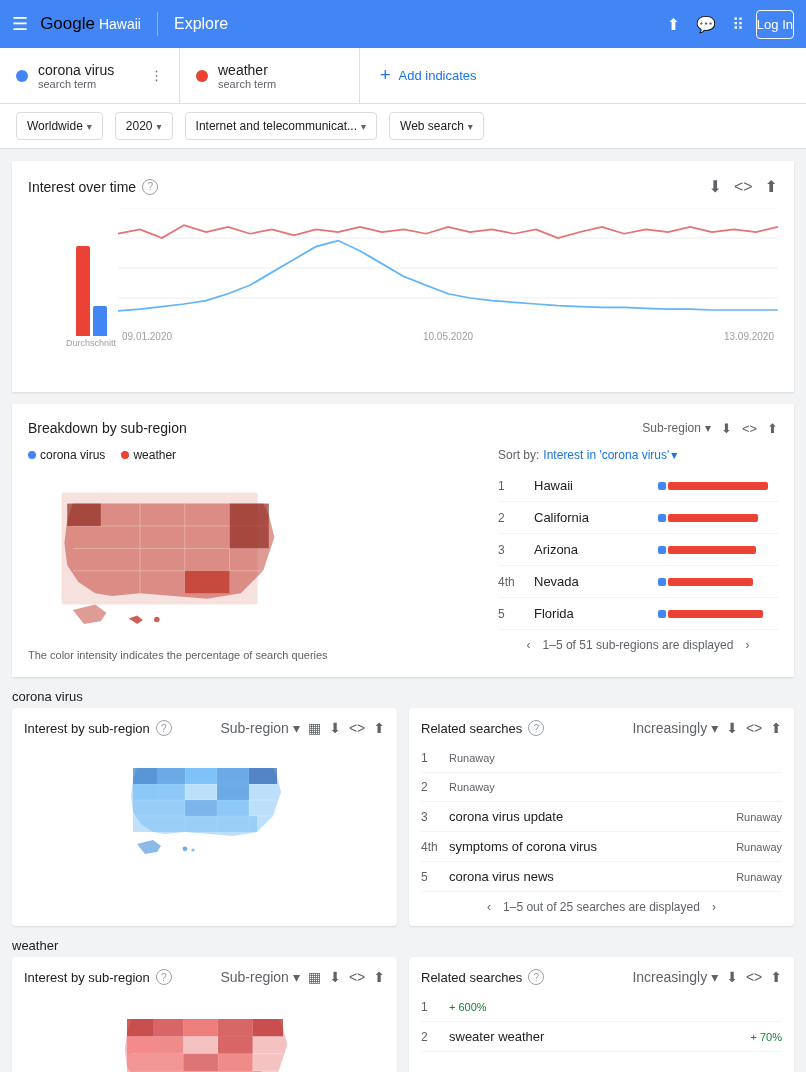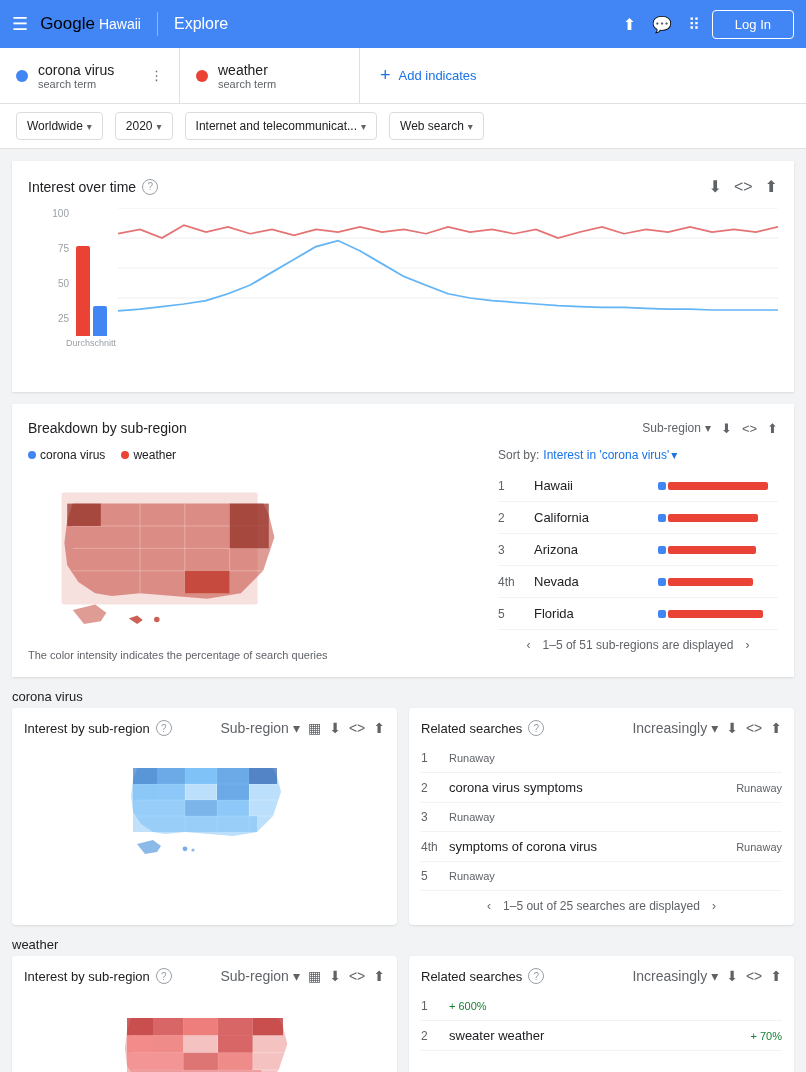--- a/index.html
+++ b/index.html
@@ -19,21 +19,21 @@
     .top-nav .logo-google { color: #000000; font-size: 17px; font-weight: normal; }
     .top-nav .logo-trends { color: white; font-size: 14px; }
     .top-nav .divider { width: 1px; height: 24px; background: rgba(255,255,255,0.4); margin: 0 4px; }
     .top-nav .spacer { flex: 1; }
     .top-nav .nav-icons { display: flex; gap: 16px; align-items: center; }
     .top-nav .nav-icons span { color: white; font-size: 18px; cursor: pointer; }
     .top-nav .login-btn {
       border: 1px solid white;
       color: white;
       background: transparent;
-      padding: 6px 22px;
+      padding: 6px 0;
       border-radius: 4px;
       font-size: 13px;
       cursor: pointer;
     }
 
     
     .search-bar {
       background: white;
       border-bottom: 1px solid #e0e0e0;
       display: flex;
@@ -279,27 +279,20 @@
     </div>
     <div class="card-actions">
       <span>⬇</span>
       <span>&lt;&gt;</span>
       <span>⬆</span>
     </div>
   </div>
 
   <div style="position:relative; height:160px; margin: 0 0 8px 0;">
 
-    <div style="position:absolute;left:0;top:0;bottom:20px;width:45px;display:flex;flex-direction:column;justify-content:space-between;align-items:flex-end;font-size:10px;color:#9aa0a6;padding-right:4px;">
-      <span>100</span>
-      <span>75</span>
-      <span>50</span>
-      <span>25</span>
-      <span></span>
-    </div>
 
     <div style="position:absolute;left:48px;bottom:20px;width:30px;display:flex;flex-direction:column;align-items:center;">
       <div style="display:flex;align-items:flex-end;gap:3px;height:120px;">
         <div style="width:14px;height:90px;background:#ea4335;border-radius:2px 2px 0 0;"></div>
         <div style="width:14px;height:30px;background:#4285f4;border-radius:2px 2px 0 0;"></div>
       </div>
       <div style="font-size:9px;color:#9aa0a6;text-align:center;margin-top:2px;white-space:nowrap;">Durchschnitt</div>
     </div>
 
     <div style="position:absolute;left:90px;right:0;top:0;bottom:0;">
@@ -308,20 +301,25 @@
         <line x1="0" y1="0" x2="600" y2="0" stroke="#e0e0e0" stroke-width="0.5"></line>
         <line x1="0" y1="35" x2="600" y2="35" stroke="#e0e0e0" stroke-width="0.5"></line>
         <line x1="0" y1="70" x2="600" y2="70" stroke="#e0e0e0" stroke-width="0.5"></line>
         <line x1="0" y1="105" x2="600" y2="105" stroke="#e0e0e0" stroke-width="0.5"></line>
 
         <polyline fill="none" stroke="#e57373" stroke-width="2" points="0,30 20,25 40,35 60,20 80,28 100,22 120,30 140,25 160,32 180,25 200,28 220,22 240,28 260,25 280,30 300,22 320,28 340,25 360,30 380,25 400,35 420,28 440,22 460,30 480,25 500,28 520,22 540,28 560,25 580,28 600,22"></polyline>
 
         <polyline fill="none" stroke="#64b5f6" stroke-width="2" points="0,120 20,118 40,115 60,112 80,108 100,100 120,90 140,75 160,60 180,45 200,38 220,50 240,65 260,80 280,90 300,100 320,105 340,108 360,110 380,112 400,114 420,115 440,116 460,116 480,117 500,118 520,118 540,119 560,119 580,119 600,119"></polyline>
       </svg>
       
+      <div style="display:flex;justify-content:space-between;font-size:10px;color:#9aa0a6;padding:0 4px;">
+        <span>09.01.2020</span>
+        <span>10.05.2020</span>
+        <span>13.09.2020</span>
+      </div>
     </div>
   </div>
 </div>
 
 <div class="card">
   <div class="card-header">
     <span style="font-size:14px;">Breakdown by sub-region</span>
     <div class="breakdown-actions">
       <button class="subregion-btn">
         <span>Sub-region</span>
@@ -498,34 +496,35 @@
         <span>⬆</span>
       </div>
     </div>
     <ul class="rank-list">
       <li class="related-item">
         <span class="related-num">1</span>
         <span class="related-badge runaway">Runaway</span>
       </li>
       <li class="related-item">
         <span class="related-num">2</span>
-        <span class="related-text">corona virus symptoms</span>
         <span class="related-badge runaway">Runaway</span>
       </li>
       <li class="related-item">
         <span class="related-num">3</span>
+        <span class="related-text">corona virus update</span>
         <span class="related-badge runaway">Runaway</span>
       </li>
       <li class="related-item">
         <span class="related-num">4th</span>
         <span class="related-text">symptoms of corona virus</span>
         <span class="related-badge runaway">Runaway</span>
       </li>
       <li class="related-item">
         <span class="related-num">5</span>
+        <span class="related-text">corona virus news</span>
         <span class="related-badge runaway">Runaway</span>
       </li>
     </ul>
     <div class="pagination">
       <span>‹</span>
       <span>1–5 out of 25 searches are displayed</span>
       <span>›</span>
     </div>
   </div>
 </div>

